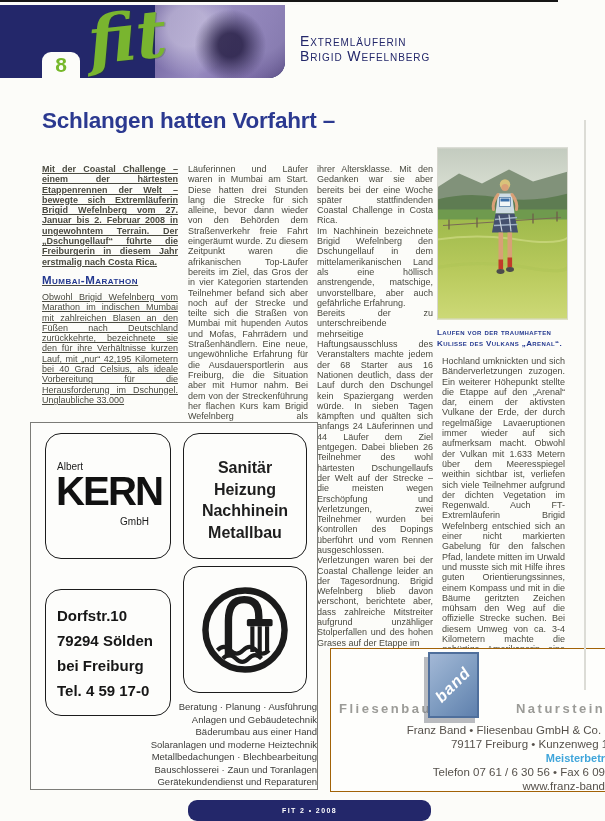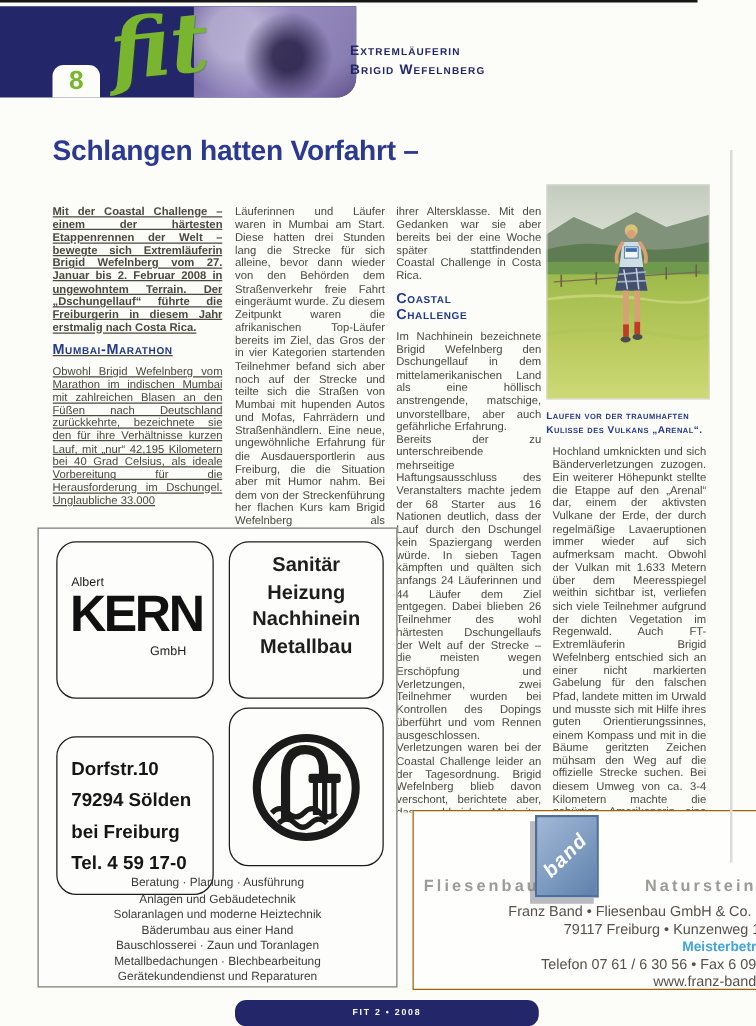--- a/index.html
+++ b/index.html
@@ -24,22 +24,22 @@
     border-radius:9px 9px 0 0; display:flex; align-items:center; justify-content:center;
     color:#76b82a; font-size:21px; font-weight:bold;
   }
   .fit-logo {
     position:absolute; left:88px; top:4px; z-index:5; color:#79b52f;
     font-family:"DejaVu Serif", serif; font-style:italic; font-weight:bold;
     font-size:66px; line-height:1; transform:rotate(-6deg);
     text-shadow:1px 1px 0 rgba(40,80,10,.25);
   }
   .kicker {
-    position:absolute; left:280px; top:34px; color:#23276a; font-weight:bold;
-    font-size:11px; line-height:15px; font-variant:small-caps; letter-spacing:.9px;
+    position:absolute; left:300px; top:34px; color:#23276a; font-weight:normal;
+    font-size:14px; line-height:15px; font-variant:small-caps; letter-spacing:.9px;
   }
   
   .title { position:absolute; left:42px; top:108px; font-size:22.5px; font-weight:bold; color:#2b3990; letter-spacing:-.2px; }
   .subtitle { position:absolute; left:42px; top:137px; font-size:13px; font-weight:bold; color:#2b3990; }
   
   .col { position:absolute; text-align:justify; font-size:9px; line-height:10.3px; color:#4a4a40; overflow:hidden; }
   .col p { margin:0; hyphens:auto; -webkit-hyphens:auto; }
   .col p.bold { font-weight:bold; }
   .subhead { font-size:11.5px; font-weight:bold; color:#23388f; font-variant:small-caps; letter-spacing:.5px; line-height:13px; margin:7px 0 5px; }
   .col1 { left:42px;  top:164px; width:136px; height:258px;text-decoration:underline; }
@@ -49,24 +49,24 @@
   
   .photo { position:absolute; left:437px; top:147px; width:131px; height:173px; }
   .caption { position:absolute; left:437px; top:327px; width:130px; font-size:8px; font-weight:bold; color:#23388f; font-variant:small-caps; letter-spacing:.4px; line-height:11px; }
   
   .kern-ad { position:absolute; left:30px; top:422px; width:288px; height:368px; border:1px solid #7c7c78; background:#fdfdfb;text-decoration:underline; }
   .rbox { position:absolute; border:1.6px solid #1c1c1c; border-radius:16px; background:#fdfdfb; }
   .kern-logo-box { left:14px; top:10px; width:126px; height:126px; }
   .kern-albert { position:absolute; left:11px; top:27px; font-size:10px; color:#1c1c1c; }
   .kern-name { position:absolute; left:2px; top:34px; width:122px; text-align:center; font-size:41px; font-weight:bold; letter-spacing:-2px; color:#111; transform:scaleX(.98); }
   .kern-gmbh { position:absolute; right:21px; top:82px; font-size:10px; color:#1c1c1c; }
-  .kern-trades-box { left:152px; top:10px; width:124px; height:126px; padding-top:8px; text-align:center; font-size:16px; font-weight:bold; color:#1e1e1e; line-height:21.5px; }
+  .kern-trades-box { left:152px; top:10px; width:124px; height:126px; padding-top:23px; text-align:center; font-size:16px; font-weight:bold; color:#1e1e1e; line-height:21.5px; }
   .kern-addr-box { left:14px; top:143px; width:126px; height:127px; padding:13px 0 0 11px; font-size:15px; font-weight:bold; color:#161616; line-height:25px;margin-top:23px; }
   .kern-emblem-box { left:152px; top:143px; width:124px; height:127px; display:flex; align-items:center; justify-content:center; }
-  .kern-services { position:absolute; left:0; right:0; top:278px; text-align:center; font-size:9.5px; line-height:12.5px; color:#3c3c3a; }
+  .kern-services { position:absolute; left:0; right:0; top:278px; text-align:right; font-size:9.5px; line-height:12.5px; color:#3c3c3a; }
   
   .band-ad { position:absolute; left:330px; top:648px; width:292px; height:144px; border:1px solid #a16207; background:#fefefc; }
   .band-logo {
     position:absolute; left:97px; top:3px; width:51px; height:66px;
     background:linear-gradient(135deg,#a3b8d6 0%, #7d9bc0 55%, #5f80ad 100%);
     border:2px solid #4f6f9c; box-shadow:-4px 5px 0 rgba(115,120,130,.5);
     display:flex; align-items:center; justify-content:center;
   }
   .band-logo span { color:#fff; font-weight:bold; font-style:italic; font-size:16px; letter-spacing:1px; transform:rotate(-45deg); }
   .band-word { position:absolute; top:52px; font-size:13px; font-weight:bold; letter-spacing:2.5px; color:#9b9b97; }
@@ -105,24 +105,20 @@
     <div class="subhead">Mumbai-Marathon</div>
     <p>Obwohl Brigid Wefelnberg vom Marathon im indischen Mumbai mit zahlreichen Blasen an den Füßen nach Deutschland zurückkehrte, bezeichnete sie den für ihre Verhältnisse kurzen Lauf, mit „nur“ 42,195 Kilometern bei 40 Grad Celsius, als ideale Vorbereitung für die Herausforderung im Dschungel. Unglaubliche 33.000</p>
   </div>
 
   <div class="col col2">
     <p>Läuferinnen und Läufer waren in Mumbai am Start. Diese hatten drei Stunden lang die Strecke für sich alleine, bevor dann wieder von den Behörden dem Straßenverkehr freie Fahrt eingeräumt wurde. Zu diesem Zeitpunkt waren die afrikanischen Top-Läufer bereits im Ziel, das Gros der in vier Kategorien startenden Teilnehmer befand sich aber noch auf der Strecke und teilte sich die Straßen von Mumbai mit hupenden Autos und Mofas, Fahrrädern und Straßenhändlern. Eine neue, ungewöhnliche Erfahrung für die Ausdauersportlerin aus Freiburg, die die Situation aber mit Humor nahm. Bei dem von der Streckenführung her flachen Kurs kam Brigid Wefelnberg als hervorragende 48. von 400 gestarteten Frauen ins Ziel, sogar als Drittplatzierte in</p>
   </div>
 
   <div class="col col3">
     <p>ihrer Altersklasse. Mit den Gedanken war sie aber bereits bei der eine Woche später stattfindenden Coastal Challenge in Costa Rica.</p>
-    <div class="subhead">
-      <div>Coastal</div>
-      <div>Challenge</div>
-    </div>
     <p>Im Nachhinein bezeichnete Brigid Wefelnberg den Dschungellauf in dem mittelamerikanischen Land als eine höllisch anstrengende, matschige, unvorstellbare, aber auch gefährliche Erfahrung.</p>
     <p>Bereits der zu unterschreibende mehrseitige Haftungsausschluss des Veranstalters machte jedem der 68 Starter aus 16 Nationen deutlich, dass der Lauf durch den Dschungel kein Spaziergang werden würde. In sieben Tagen kämpften und quälten sich anfangs 24 Läuferinnen und 44 Läufer dem Ziel entgegen. Dabei blieben 26 Teilnehmer des wohl härtesten Dschungellaufs der Welt auf der Strecke – die meisten wegen Erschöpfung und Verletzungen, zwei Teilnehmer wurden bei Kontrollen des Dopings überführt und vom Rennen ausgeschlossen.</p>
     <p>Verletzungen waren bei der Coastal Challenge leider an der Tagesordnung. Brigid Wefelnberg blieb davon verschont, berichtete aber, dass zahlreiche Mitstreiter aufgrund unzähliger Stolperfallen und des hohen Grases auf der Etappe im</p>
   </div>
 
   <svg class="photo" viewBox="0 0 131 172" xmlns="http://www.w3.org/2000/svg">
     <defs>
       <linearGradient id="sky" x1="0" y1="0" x2="0" y2="1">
         <stop offset="0" stop-color="#c3cbbf"></stop>
           <stop offset="1" stop-color="#e2e7da"></stop>
@@ -199,24 +195,24 @@
         <path d="M32,76 L32,40 Q32,17 49,17 Q65,17 65,35 L65,40" fill="none" stroke="#1b1b1b" stroke-width="8" stroke-linecap="round"></path>
         <rect x="52" y="38" width="28" height="8" rx="2" fill="#1b1b1b"></rect>
         <path d="M58,46 L58,74 M66,46 L66,78 M74,46 L74,74" stroke="#1b1b1b" stroke-width="4.5"></path>
         <path d="M20,72 q7,-7 14,0 t14,0 t14,0 t14,0" fill="none" stroke="#1b1b1b" stroke-width="4.5"></path>
         <path d="M26,81 q7,-7 14,0 t14,0 t14,0" fill="none" stroke="#1b1b1b" stroke-width="4.5"></path>
       </svg>
     </div>
     <div class="kern-services">
       <div>Beratung · Planung · Ausführung</div>
       <div>Anlagen und Gebäudetechnik</div>
+      <div>Bäderumbau aus einer Hand</div>
       <div>Solaranlagen und moderne Heiztechnik</div>
-      <div>Bäderumbau aus einer Hand</div>
+      <div>Metallbedachungen · Blechbearbeitung</div>
       <div>Bauschlosserei · Zaun und Toranlagen</div>
-      <div>Metallbedachungen · Blechbearbeitung</div>
       <div>Gerätekundendienst und Reparaturen</div>
     </div>
   </div>
 
   <div class="band-ad">
     <span class="band-word left">Fliesenbau</span>
     <div class="band-logo">
       <span>band</span>
     </div>
     <span class="band-word right">Natursteine</span>

